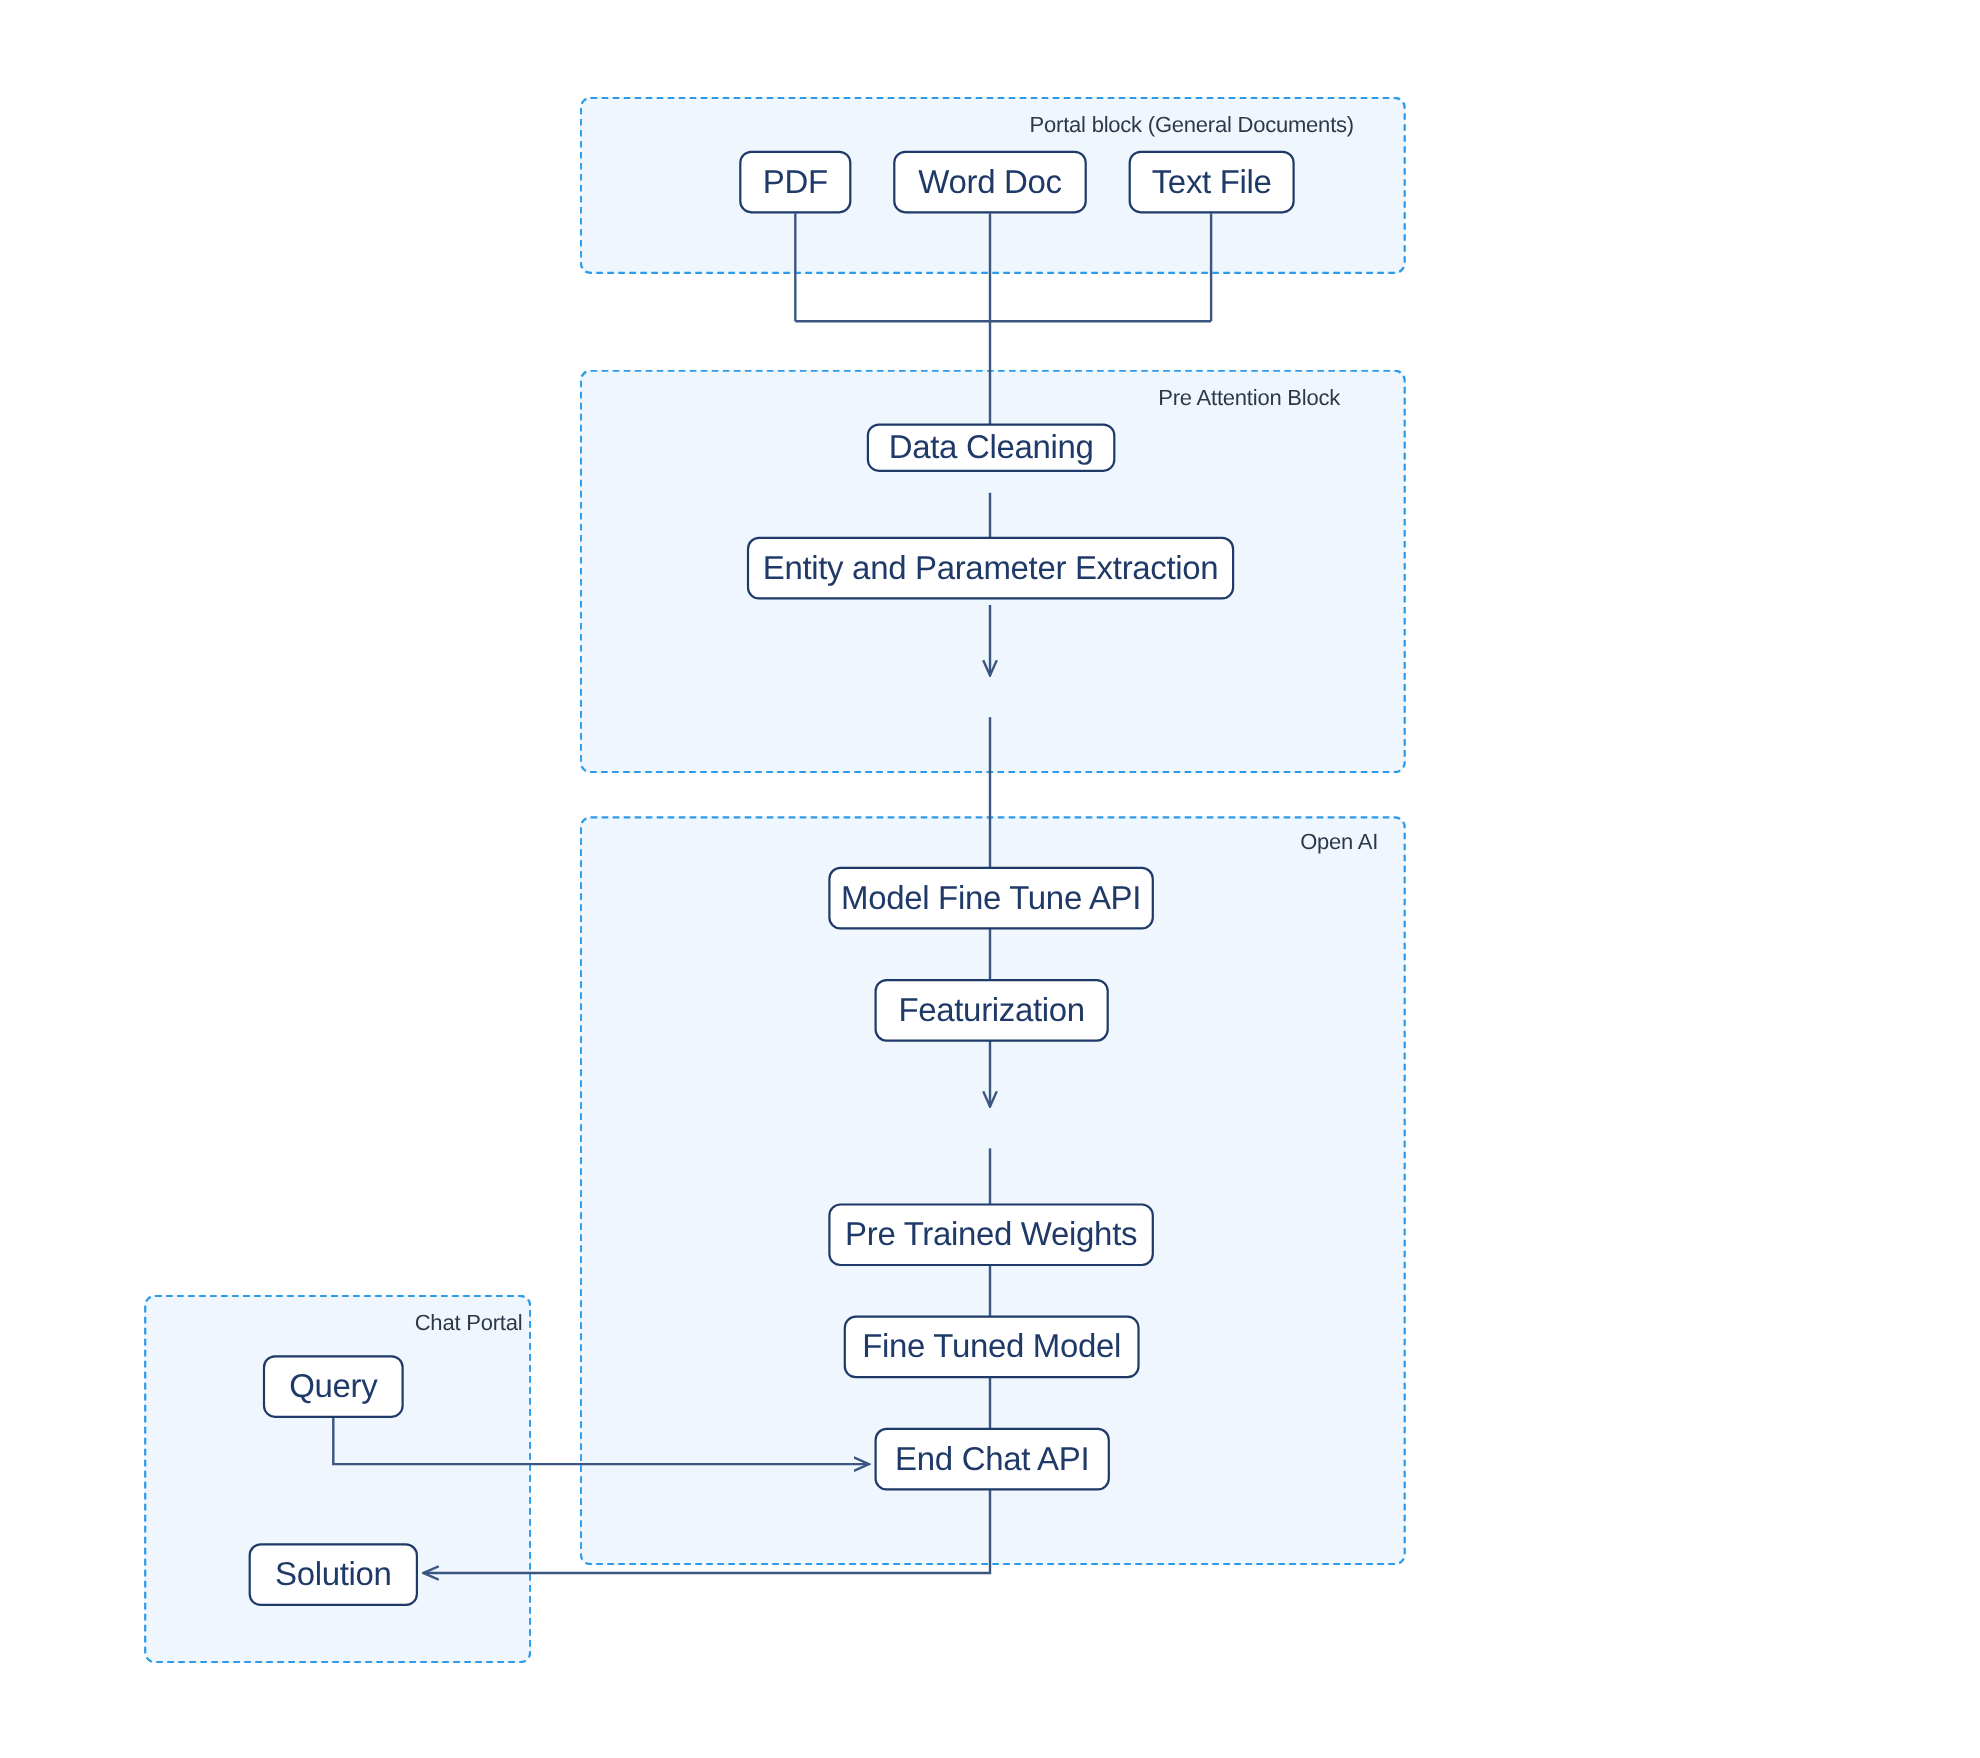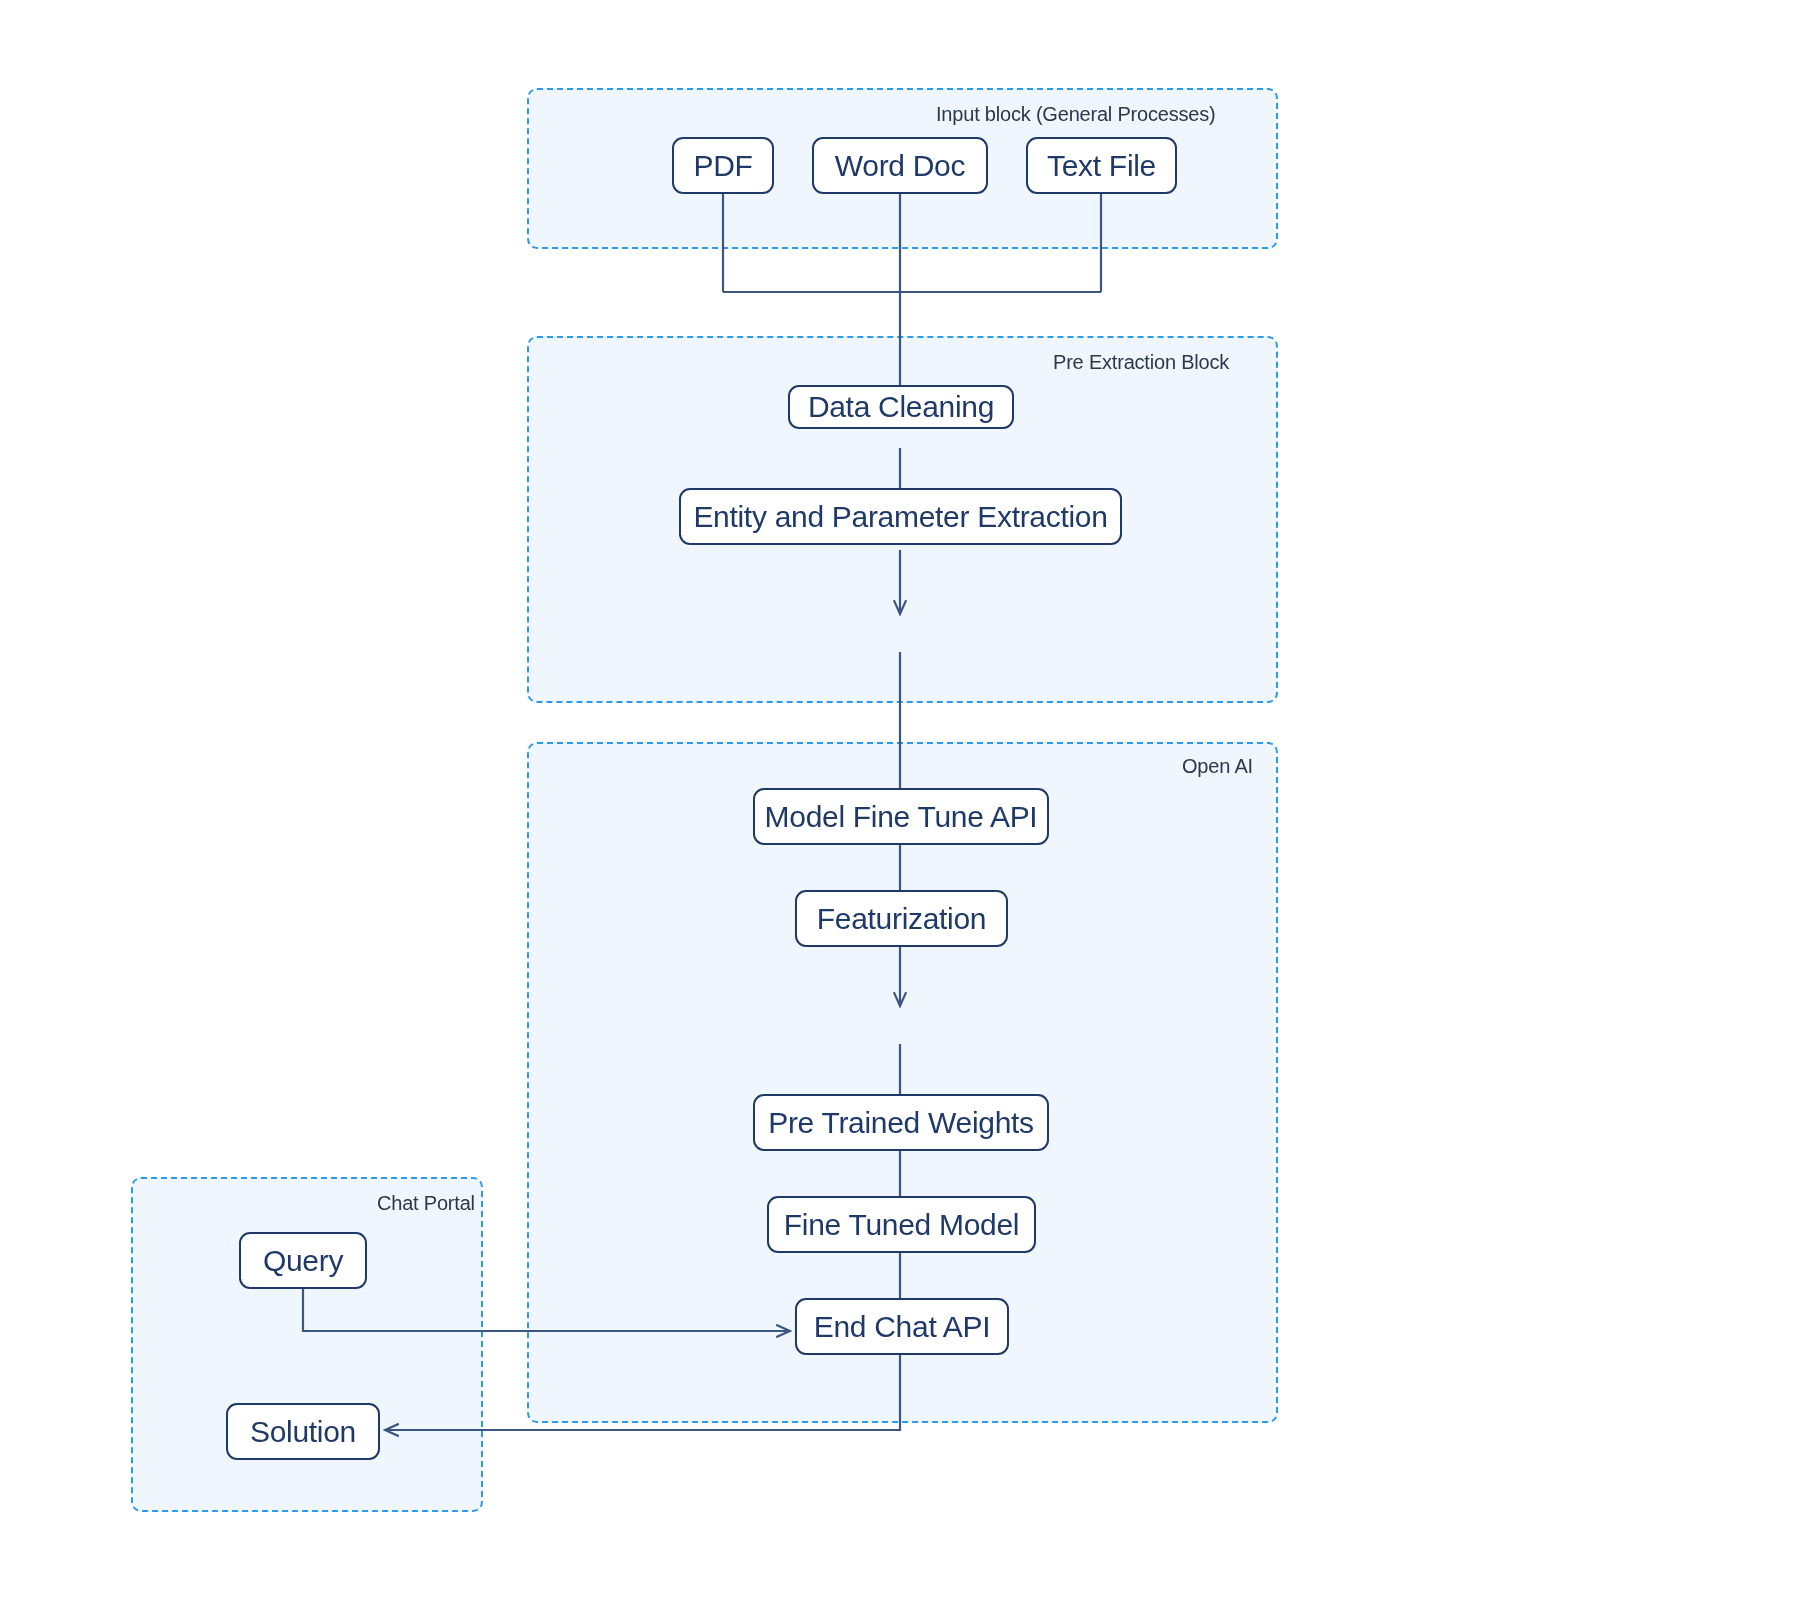--- a/index.html
+++ b/index.html
@@ -58,24 +58,24 @@
     height: 1598px;
     pointer-events: none;
   }
 </style>
 </head>
 <body>
 
 <div id="canvas">
 
   <div class="group" style="left:527px; top:88px; width:751px; height:161px;"></div>
-  <div class="group-label" style="left:936px; top:104px;">Input block (General Processes)</div>
+  <div class="group-label" style="left:936px; top:104px;">Portal block (General Documents)</div>
 
   <div class="group" style="left:527px; top:336px; width:751px; height:367px;"></div>
-  <div class="group-label" style="left:1053px; top:352px;">Pre Extraction Block</div>
+  <div class="group-label" style="left:1053px; top:352px;">Pre Attention Block</div>
 
   <div class="group" style="left:527px; top:742px; width:751px; height:681px;"></div>
   <div class="group-label" style="left:1182px; top:756px;">Open AI</div>
 
   <div class="group" style="left:131px; top:1177px; width:352px; height:335px;"></div>
   <div class="group-label" style="left:352px; top:1193px;margin-left:25px;">Chat Portal</div>
 
   <svg class="edge-layer" viewBox="0 0 1800 1598" width="1800" height="1598">
     <defs>
       <marker id="arrow" viewBox="0 0 10 10" refX="9" refY="5" markerWidth="7" markerHeight="7" orient="auto-start-reverse">

